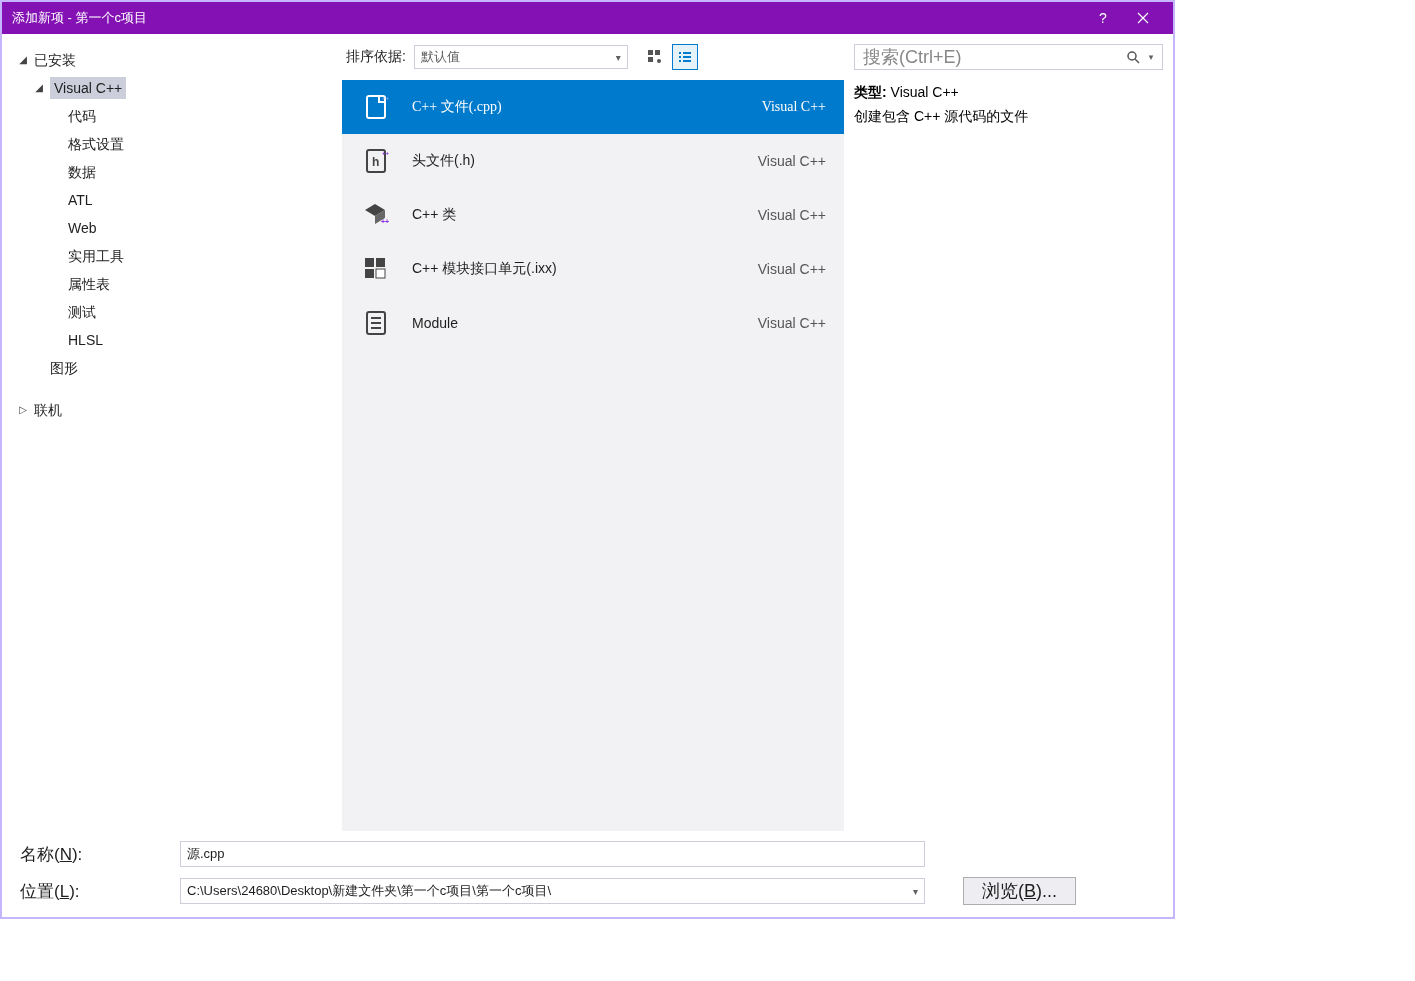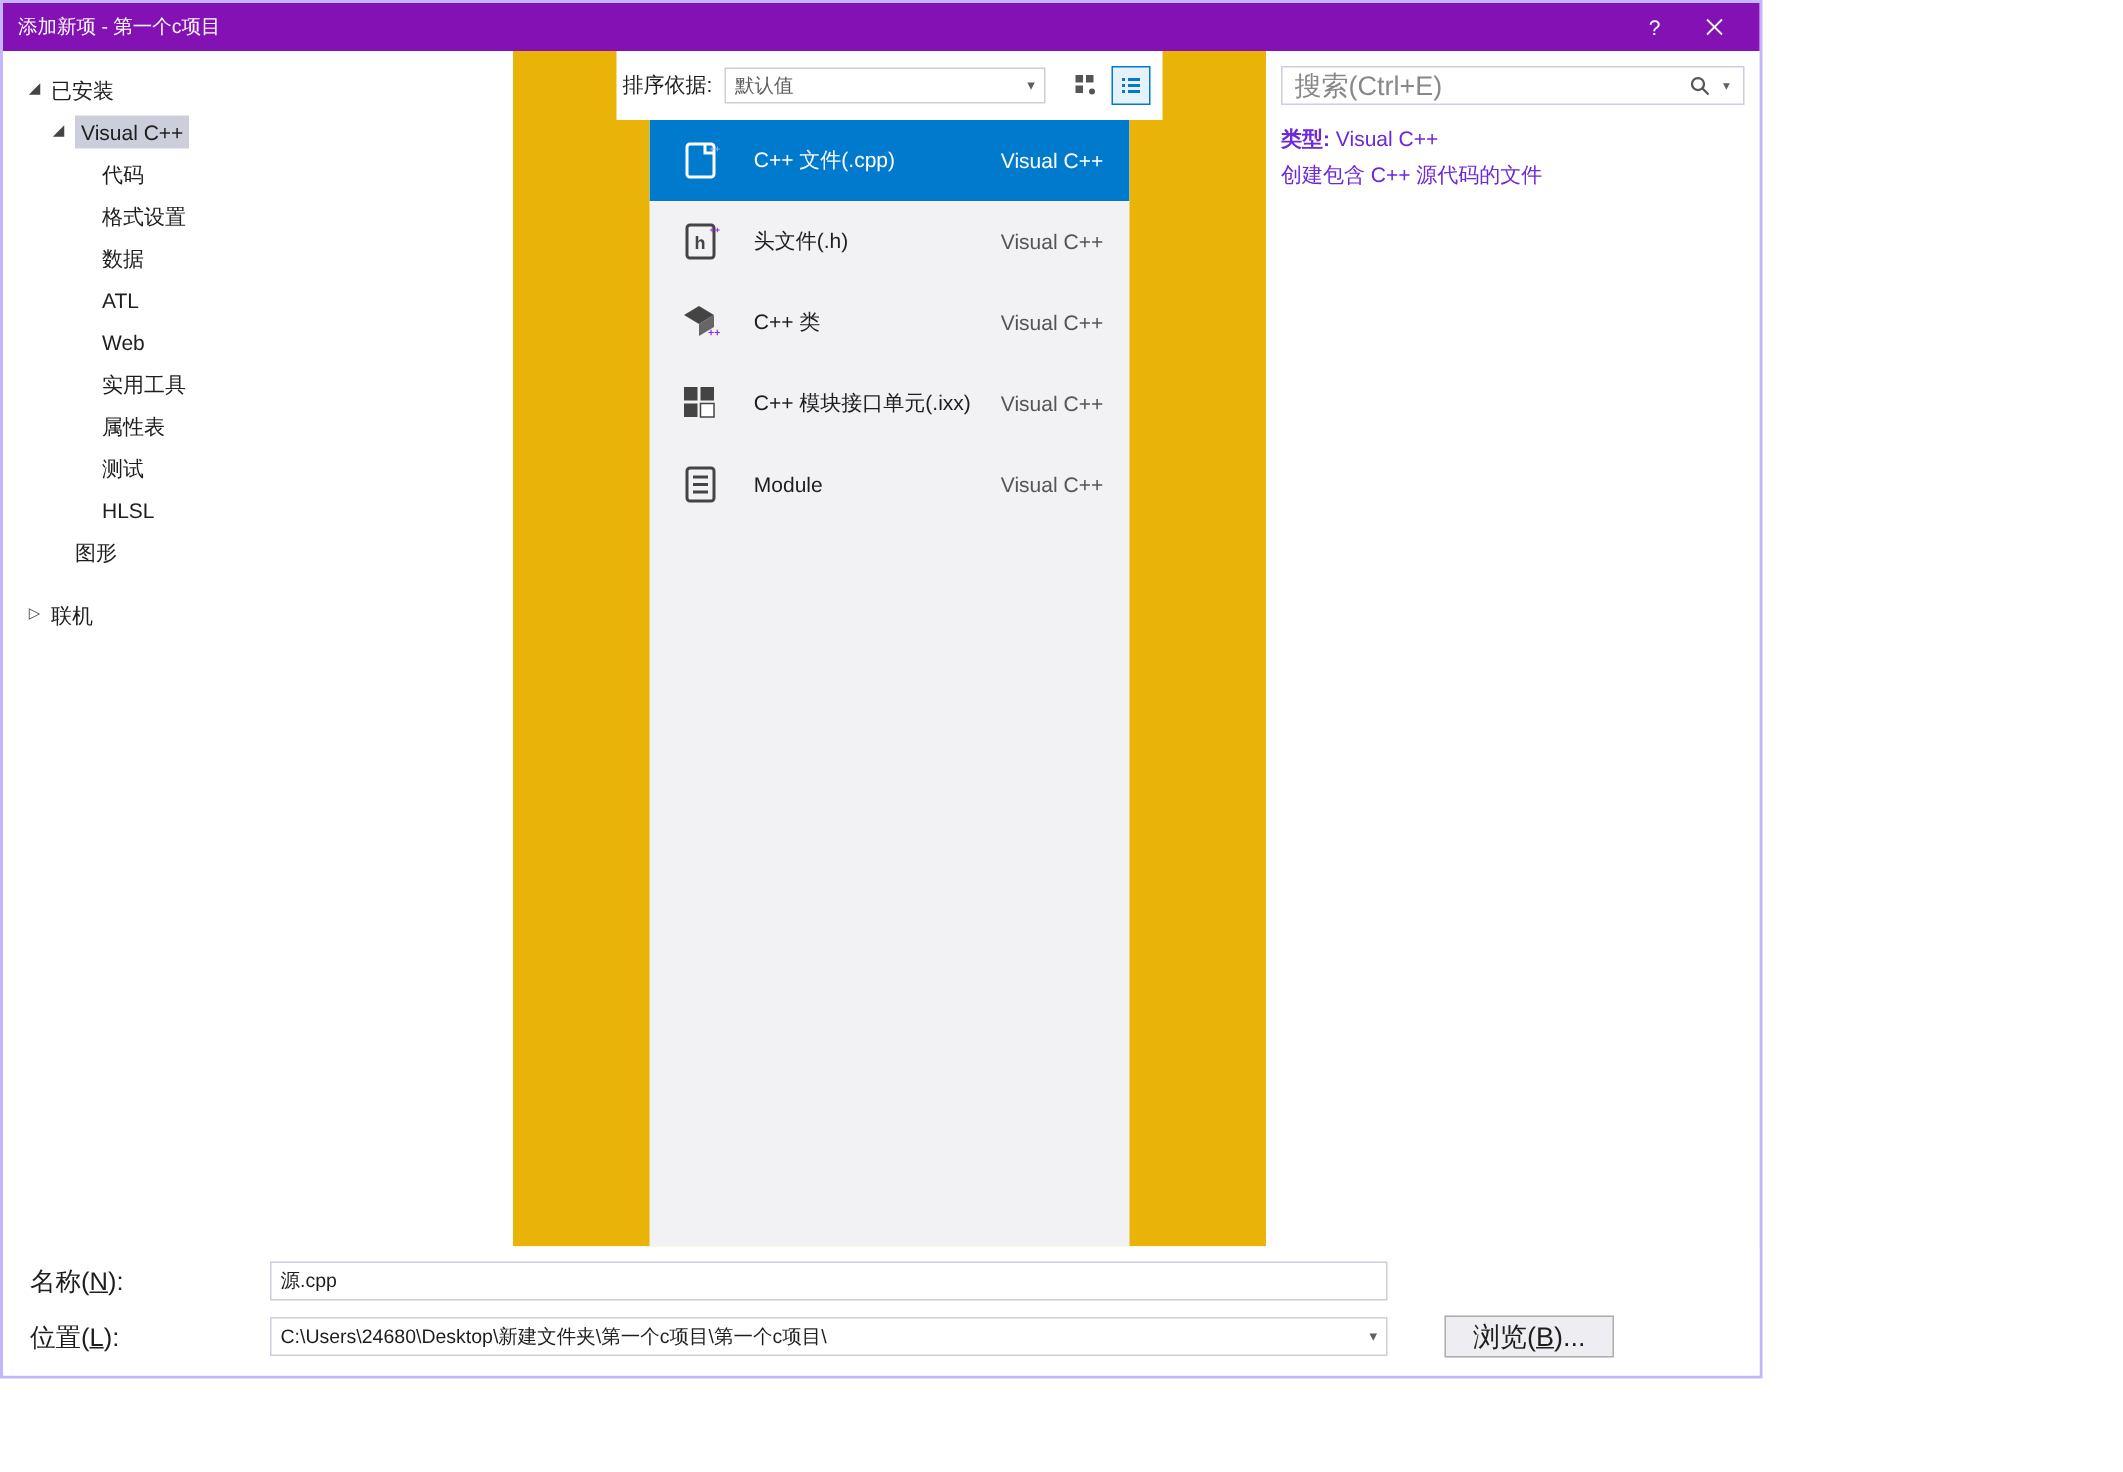--- a/index.html
+++ b/index.html
@@ -75,23 +75,22 @@
     .tree-node.level-2 { padding-left: 58px; }
     .tree-node.selected .tree-label {
       background: #cccedb;
       padding: 0 4px;
     }
     .tree-spacer { height: 14px; }
     .center-col {
       flex: 1;
       display: flex;
       flex-direction: column;
-      background: #eab308;
+      background: #6d28d9;
       min-width: 0;
-      align-items: center;
     }
     .center-header {
       display: flex;
       align-items: center;
       padding: 10px 8px 10px 4px;
       background: #fff;
       gap: 8px;
     }
     .sort-label { font-size: 14px; color: #1e1e1e; }
     .sort-combo {
@@ -128,20 +127,21 @@
       align-items: center;
       height: 54px;
       padding: 0 18px;
       gap: 20px;
       color: #1e1e1e;
       font-size: 14px;
     }
     .template-item.selected {
       background: #007acc;
       color: #fff;
+      font-family: Liberation Serif, serif;
     }
     .template-icon {
       width: 32px;
       height: 32px;
       display: flex;
       align-items: center;
       justify-content: center;
       flex-shrink: 0;
     }
     .template-name { flex: 1; }
@@ -178,21 +178,21 @@
       justify-content: center;
     }
     .search-caret {
       width: 14px;
       display: flex;
       align-items: center;
       justify-content: center;
       font-size: 9px;
       color: #606060;
     }
-    .detail-row { font-size: 14px; color: #6d28d9; line-height: 24px; }
+    .detail-row { font-size: 14px; color: #000000; line-height: 24px; }
     .detail-label { font-weight: 600; }
     .bottom-panel {
       flex-shrink: 0;
       background: #fff;
       padding: 10px 18px 12px 18px;
       display: flex;
       flex-direction: column;
       gap: 10px;
     }
     .form-row {

